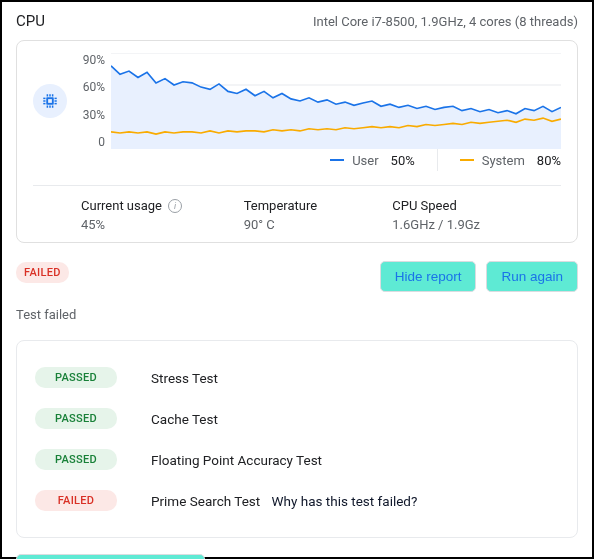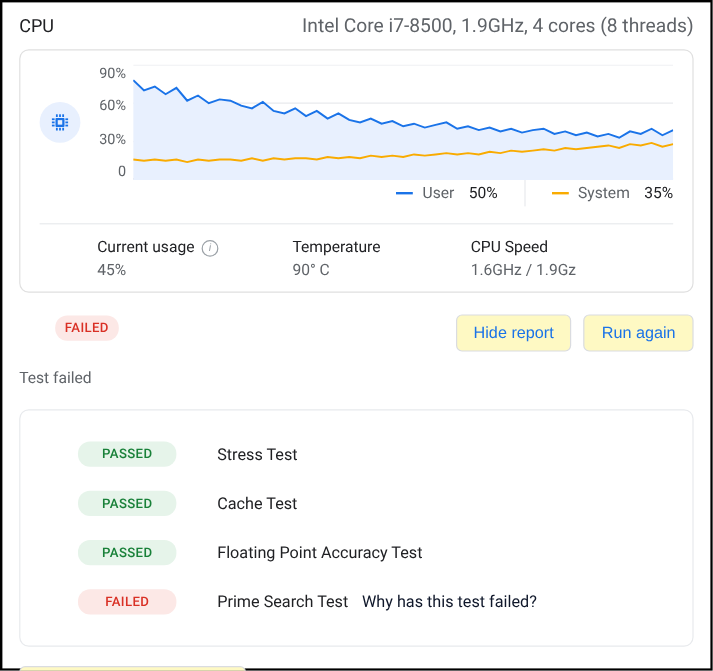--- a/index.html
+++ b/index.html
@@ -17,21 +17,21 @@
     padding: 10px 14px 12px 14px;
     position: relative;
   }
   .header {
     display: flex;
     justify-content: space-between;
     align-items: center;
     margin-bottom: 10px;
   }
   .title { font-size: 15px; color: #202124; }
-  .spec  { font-size: 16px; color: #5f6368; }
+  .spec  { font-size: 13px; color: #5f6368; }
 
   
   .chart-card {
     border: 1px solid #e0e0e0;
     border-radius: 8px;
     padding: 12px 16px 10px 16px;
     margin-bottom: 18px;
   }
   .chart-row { display: flex; align-items: center; }
   .cpu-icon-wrap {
@@ -92,29 +92,28 @@
 
   
   .result-actions { display: flex; justify-content: space-between; align-items: flex-start; }
   .badge {
     display: inline-block;
     padding: 4px 8px;
     border-radius: 10px;
     font-size: 11px;
     font-weight: 500;
     letter-spacing: 0.3px;
-    margin-left: 30px;
   }
   .badge.failed { background: #fce8e6; color: #d93025; }
   .badge.passed { background: #e6f4ea; color: #188038; }
   .result-msg { font-size: 13px; color: #5f6368; margin-top: 24px; }
   .btn-row { display: flex; gap: 10px; }
   .btn {
     border: 1px solid #dadce0;
-    background: #fef9c3;
+    background: #5eead4;
     color: #1a73e8;
     font-size: 13.5px;
     font-weight: 500;
     padding: 7px 14px;
     border-radius: 5px;
     cursor: pointer;
   }
 
   .tests {
     margin-top: 18px;
@@ -185,21 +184,21 @@
     <div class="legend">
       <div class="legend-item">
         <span class="swatch user"></span>
         <span>User</span>
         <span class="legend-val">50%</span>
       </div>
       <div class="sep"></div>
       <div class="legend-item">
         <span class="swatch sys"></span>
         <span>System</span>
-        <span class="legend-val">35%</span>
+        <span class="legend-val">80%</span>
       </div>
     </div>
 
     <div class="stats-divider">
       <div class="stats-grid">
         <div>
           <div class="stat-label">
             <span>Current usage</span>
             <span class="info-icon">i</span>
           </div>

